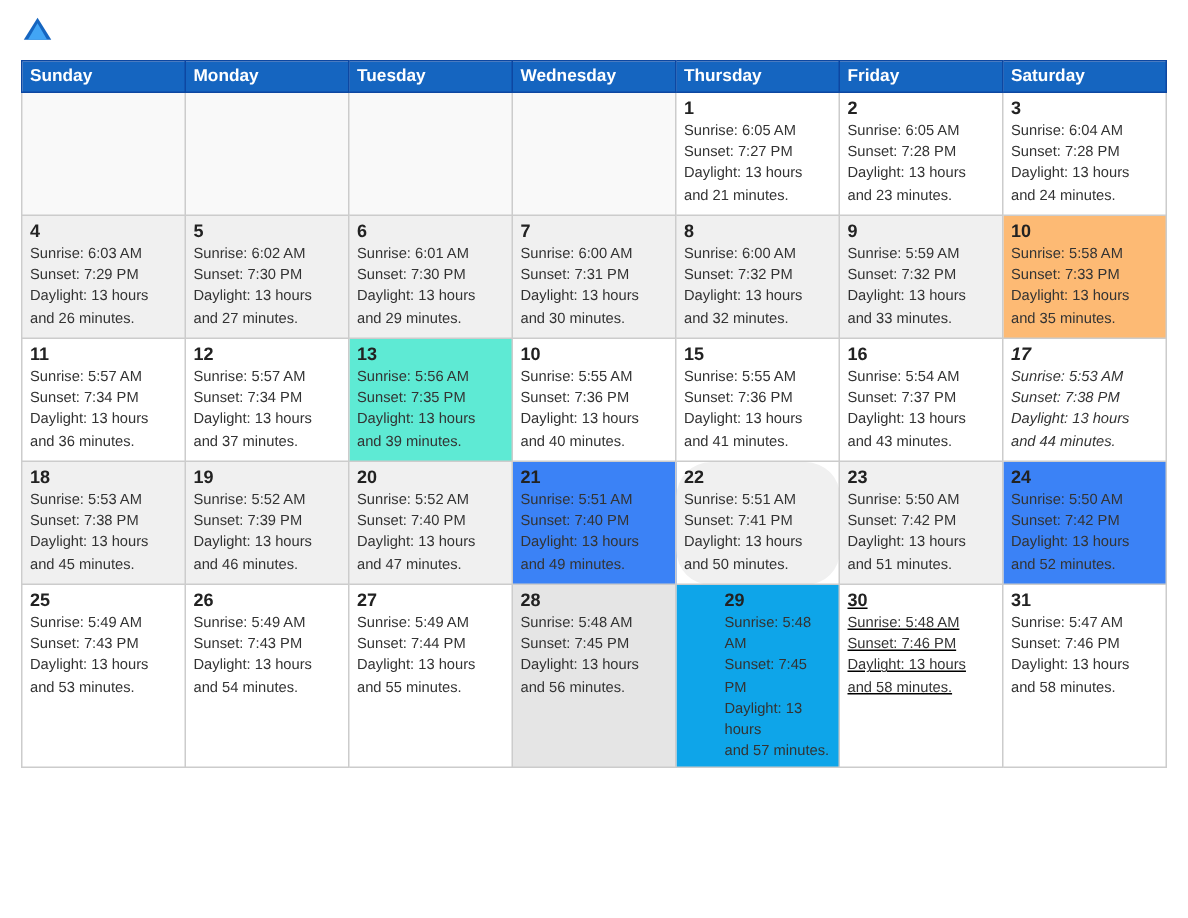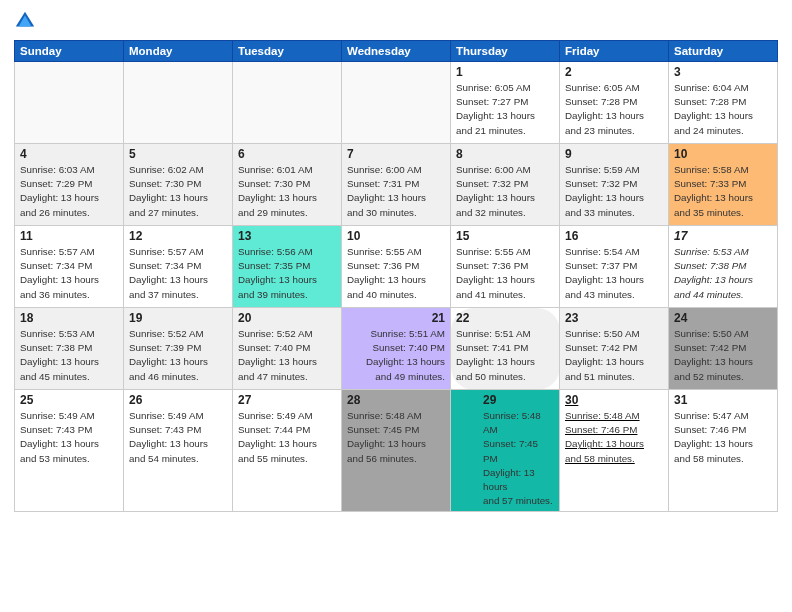--- a/index.html
+++ b/index.html
@@ -215,55 +215,55 @@
             <div class="day-info">Sunrise: 5:53 AM<br>Sunset: 7:38 PM<br>Daylight: 13 hours<br>and 45 minutes.</div>
           </td>
           <td style="background: rgb(240, 240, 240);">
             <span class="day-num">19</span>
             <div class="day-info">Sunrise: 5:52 AM<br>Sunset: 7:39 PM<br>Daylight: 13 hours<br>and 46 minutes.</div>
           </td>
           <td style="background: rgb(240, 240, 240);">
             <span class="day-num">20</span>
             <div class="day-info">Sunrise: 5:52 AM<br>Sunset: 7:40 PM<br>Daylight: 13 hours<br>and 47 minutes.</div>
           </td>
-          <td style="background: #c4b5fd; text-align: right;">
+          <td style="background: #3b82f6;">
             <span class="day-num">21</span>
             <div class="day-info">Sunrise: 5:51 AM<br>Sunset: 7:40 PM<br>Daylight: 13 hours<br>and 49 minutes.</div>
           </td>
           <td style="background: rgb(240, 240, 240); border-radius: 23px;">
             <span class="day-num">22</span>
             <div class="day-info">Sunrise: 5:51 AM<br>Sunset: 7:41 PM<br>Daylight: 13 hours<br>and 50 minutes.</div>
           </td>
           <td style="background: rgb(240, 240, 240);">
             <span class="day-num">23</span>
             <div class="day-info">Sunrise: 5:50 AM<br>Sunset: 7:42 PM<br>Daylight: 13 hours<br>and 51 minutes.</div>
           </td>
-          <td style="background: #a3a3a3;">
+          <td style="background: #3b82f6;">
             <span class="day-num">24</span>
             <div class="day-info">Sunrise: 5:50 AM<br>Sunset: 7:42 PM<br>Daylight: 13 hours<br>and 52 minutes.</div>
           </td>
         </tr>
         <tr>
           <td style="background: rgb(255, 255, 255); border-radius: 26px;">
             <span class="day-num">25</span>
             <div class="day-info">Sunrise: 5:49 AM<br>Sunset: 7:43 PM<br>Daylight: 13 hours<br>and 53 minutes.</div>
           </td>
           <td style="background: rgb(255, 255, 255);">
             <span class="day-num">26</span>
             <div class="day-info">Sunrise: 5:49 AM<br>Sunset: 7:43 PM<br>Daylight: 13 hours<br>and 54 minutes.</div>
           </td>
           <td style="background: rgb(255, 255, 255);">
             <span class="day-num">27</span>
             <div class="day-info">Sunrise: 5:49 AM<br>Sunset: 7:44 PM<br>Daylight: 13 hours<br>and 55 minutes.</div>
           </td>
-          <td style="background: #a3a3a3; margin-top: 36px;">
+          <td style="background: #e5e5e5; margin-top: 36px;">
             <span class="day-num">28</span>
             <div class="day-info">Sunrise: 5:48 AM<br>Sunset: 7:45 PM<br>Daylight: 13 hours<br>and 56 minutes.</div>
           </td>
-          <td style="background: #14b8a6; padding-left: 32px;">
+          <td style="background: #0ea5e9; padding-left: 32px;">
             <span class="day-num">29</span>
             <div class="day-info">Sunrise: 5:48 AM<br>Sunset: 7:45 PM<br>Daylight: 13 hours<br>and 57 minutes.</div>
           </td>
           <td style="background: rgb(255, 255, 255); text-decoration: underline;">
             <span class="day-num">30</span>
             <div class="day-info">Sunrise: 5:48 AM<br>Sunset: 7:46 PM<br>Daylight: 13 hours<br>and 58 minutes.</div>
           </td>
           <td style="background: rgb(255, 255, 255);">
             <span class="day-num">31</span>
             <div class="day-info">Sunrise: 5:47 AM<br>Sunset: 7:46 PM<br>Daylight: 13 hours<br>and 58 minutes.</div>

